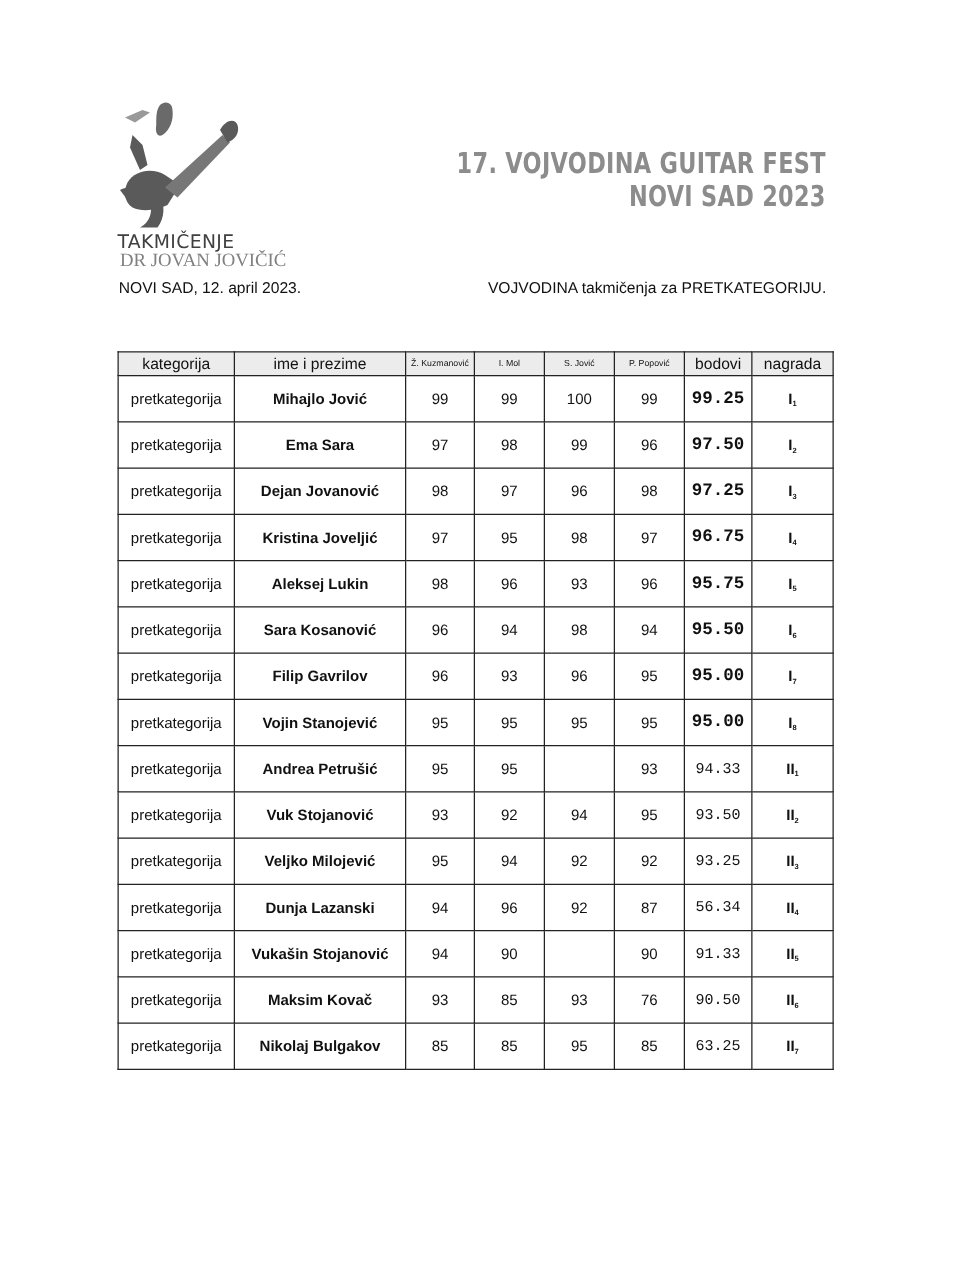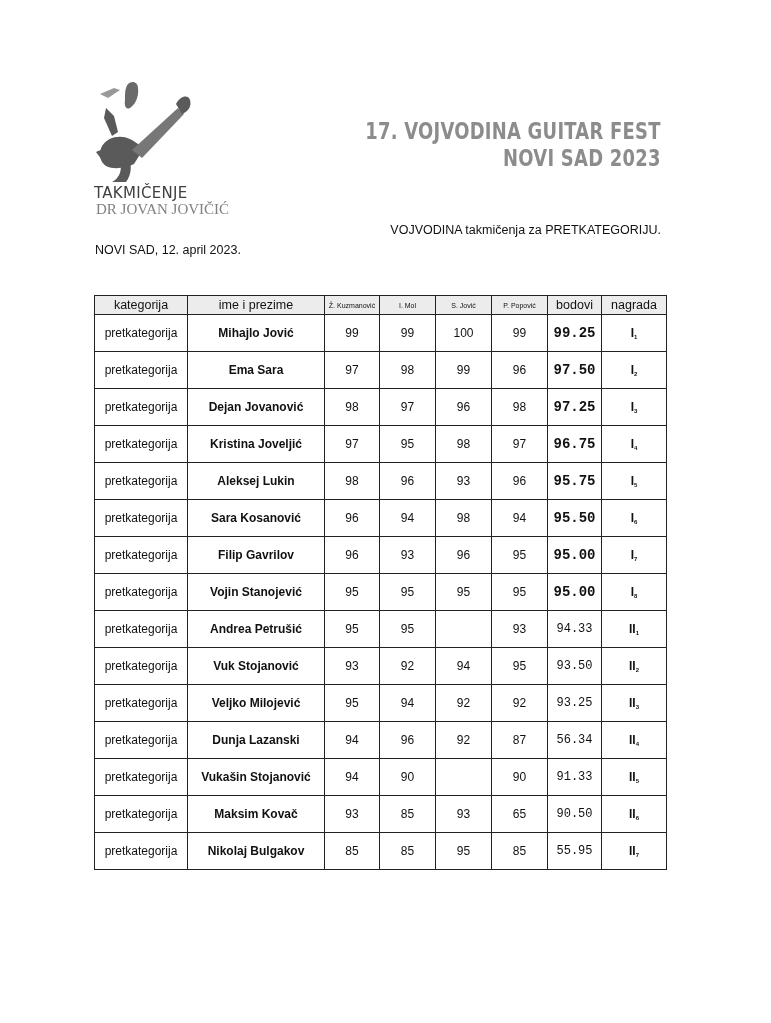--- a/index.html
+++ b/index.html
@@ -2,23 +2,23 @@
 <html><head>
 <meta charset="utf-8">
 <style>
   html, body { margin: 0; padding: 0; background: #ffffff; }
   body { width: 771px; height: 1023px; position: relative; font-family: "Liberation Sans", sans-serif; color: #111; overflow: hidden; }
   .logo { position: absolute; left: 92px; top: 78px; width: 150px; height: 136px; }
   .logo svg { position: absolute; left: 0; top: 0; }
   .logo-text1 { position: absolute; left: 2px; top: 106px; font-size: 15px; letter-spacing: 0.3px; color: #404040; font-family: "DejaVu Sans", sans-serif; }
   .logo-text2 { position: absolute; left: 4px; top: 123px; font-size: 15px; color: #808080; font-family: Liberation Serif, serif; }
   .fest-title { position: absolute; right: 110px; top: 118px; text-align: right; color: #8c8c8c; font-family: "DejaVu Sans", sans-serif; font-weight: bold; font-size: 23px; line-height: 27px; transform: scaleX(0.78); transform-origin: right top; letter-spacing: 0.3px; }
-  .place-date { position: absolute; left: 95px; top: 223px; font-size: 12.5px; margin-top: 20px; }
+  .place-date { position: absolute; left: 95px; top: 223px; font-size: 12.5px; }
   .results-title { position: absolute; right: 110px; top: 223px; font-size: 12.5px; }
-  table.results { position: absolute; left: 94px; top: 295px; width: 572px; border-collapse: collapse; table-layout: fixed; }
+  table.results { position: absolute; left: 94px; top: 281px; width: 572px; border-collapse: collapse; table-layout: fixed; }
   table.results th, table.results td { border: 1px solid #222; text-align: center; padding: 0; }
   table.results th { height: 18px; font-weight: normal; background: #ececec; font-size: 12.5px; }
   table.results th.small { font-size: 7px; }
   table.results td { height: 36px; font-size: 12px; }
   td.name { font-weight: bold; font-size: 13px; }
   td.total { font-size: 13px; font-family: Liberation Mono, monospace; }
   td.total.bold { font-weight: bold; font-size: 14px; }
   td.award { font-weight: bold; font-size: 13px; }
   td.award sub { font-size: 6px; vertical-align: -2px; }
 </style>
@@ -203,28 +203,28 @@
         <td>90</td>
         <td class="total">91.33</td>
         <td class="award"><span>II</span><sub>5</sub></td>
       </tr>
       <tr>
         <td>pretkategorija</td>
         <td class="name">Maksim Kovač</td>
         <td>93</td>
         <td>85</td>
         <td>93</td>
-        <td>65</td>
+        <td>76</td>
         <td class="total">90.50</td>
         <td class="award"><span>II</span><sub>6</sub></td>
       </tr>
       <tr>
         <td>pretkategorija</td>
         <td class="name">Nikolaj Bulgakov</td>
         <td>85</td>
         <td>85</td>
         <td>95</td>
         <td>85</td>
-        <td class="total">55.95</td>
+        <td class="total">63.25</td>
         <td class="award"><span>II</span><sub>7</sub></td>
       </tr>
     </tbody>
 </table>
 
 </body></html>

